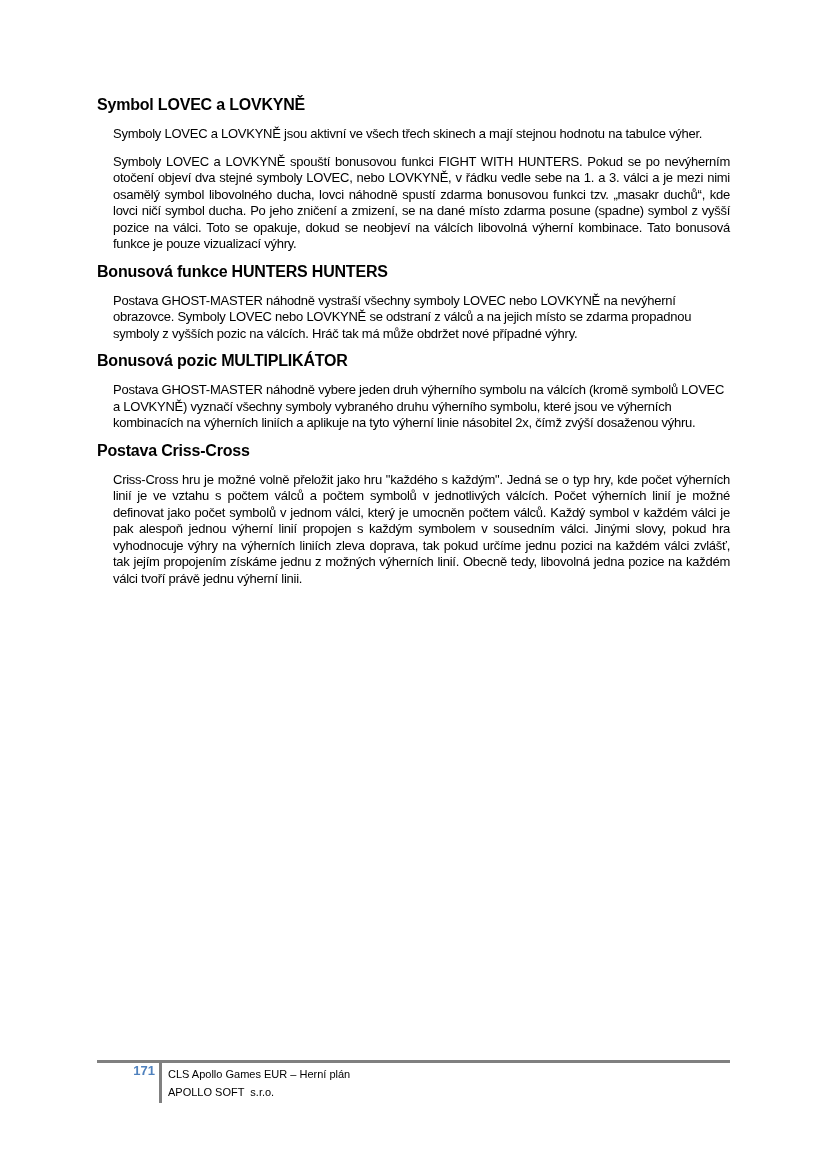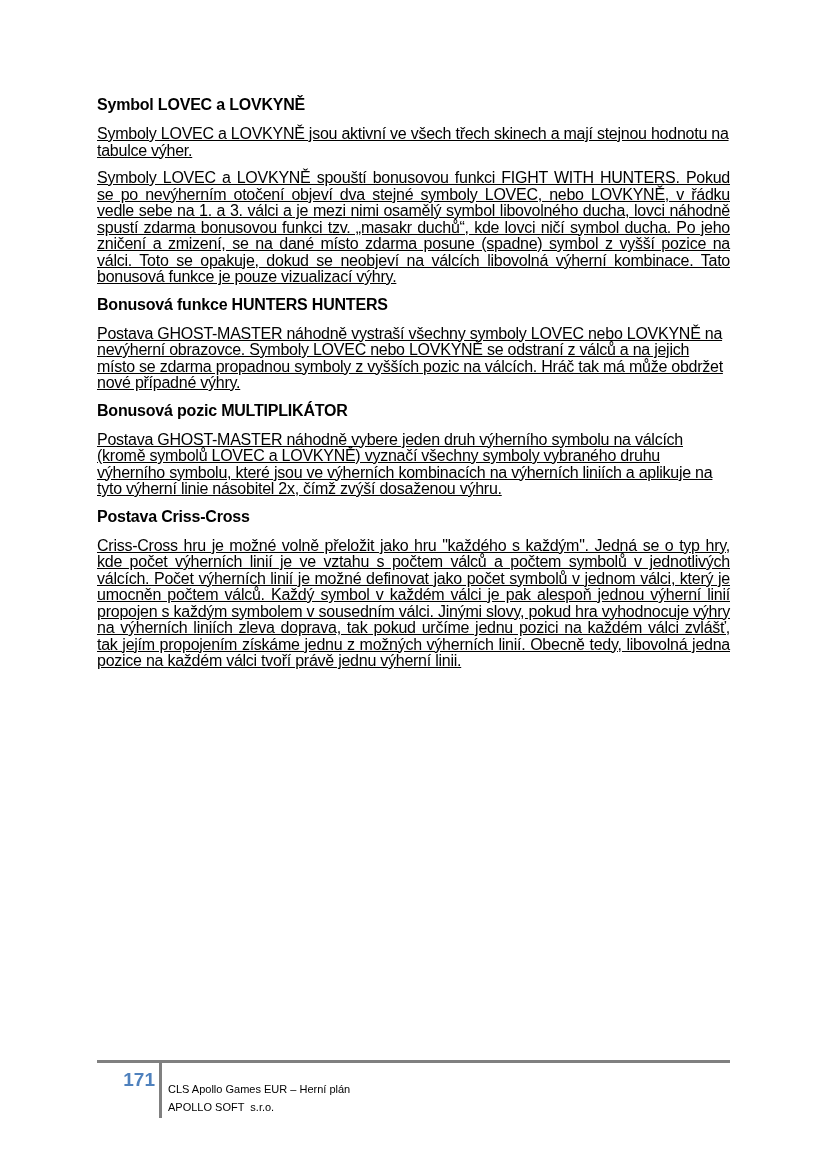--- a/index.html
+++ b/index.html
@@ -1,27 +1,27 @@
 <!DOCTYPE html>
 <html><head>
 <meta charset="utf-8">
 <style>
   html, body { margin: 0; padding: 0; background: #ffffff; }
   body { width: 827px; height: 1169px; position: relative; overflow: hidden;
          font-family: "Liberation Sans", sans-serif; color: #000; }
   .content { position: absolute; left: 97px; top: 97px; width: 633px; }
   h3 { font-size: 16px; font-weight: bold; margin: 0 0 13px 0; line-height: 16px; letter-spacing: -0.2px; }
-  p { font-size: 16px; line-height: 16.5px; margin: 0 0 11px 0; letter-spacing: -0.25px; text-decoration: underline; }
+  p { font-size: 13px; line-height: 16.5px; margin: 0 0 11px 16px; letter-spacing: -0.25px; }
   p.justify { text-align: justify; }
   .footer { position: absolute; left: 97px; top: 1060px; width: 633px; }
   .footer-rule { height: 3px; background: #808080; width: 100%; }
   .footer-row { display: flex; align-items: stretch; }
-  .page-num { width: 62px; text-align: right; padding-right: 4px; font-weight: bold; font-size: 19px;
-              color: #4f81bd; padding-top: 6px; box-sizing: border-box; }
-  .footer-text { border-left: 3px solid #808080; padding-left: 6px; font-size: 11px; line-height: 18px; padding-top: 17px; height: 38px; }
+  .page-num { width: 62px; text-align: right; padding-right: 4px; font-weight: bold; font-size: 13px;
+              color: #4f81bd; box-sizing: border-box; }
+  .footer-text { border-left: 3px solid #808080; padding-left: 6px; font-size: 11px; line-height: 18px; padding-top: 2px; height: 38px; }
 </style>
 </head>
 <body>
 
 <div class="content">
   <section>
     <h3>Symbol LOVEC a LOVKYNĚ</h3>
     <p>Symboly LOVEC a LOVKYNĚ jsou aktivní ve všech třech skinech a mají stejnou hodnotu na tabulce výher.</p>
     <p class="justify">Symboly LOVEC a LOVKYNĚ spouští bonusovou funkci FIGHT WITH HUNTERS. Pokud se po nevýherním otočení objeví dva stejné symboly LOVEC, nebo LOVKYNĚ, v řádku vedle sebe na 1. a 3. válci a je mezi nimi osamělý symbol libovolného ducha, lovci náhodně spustí zdarma bonusovou funkci tzv. „masakr duchů“, kde lovci ničí symbol ducha. Po jeho zničení a zmizení, se na dané místo zdarma posune (spadne) symbol z vyšší pozice na válci. Toto se opakuje, dokud se neobjeví na válcích libovolná výherní kombinace. Tato bonusová funkce je pouze vizualizací výhry.</p>
   </section>

